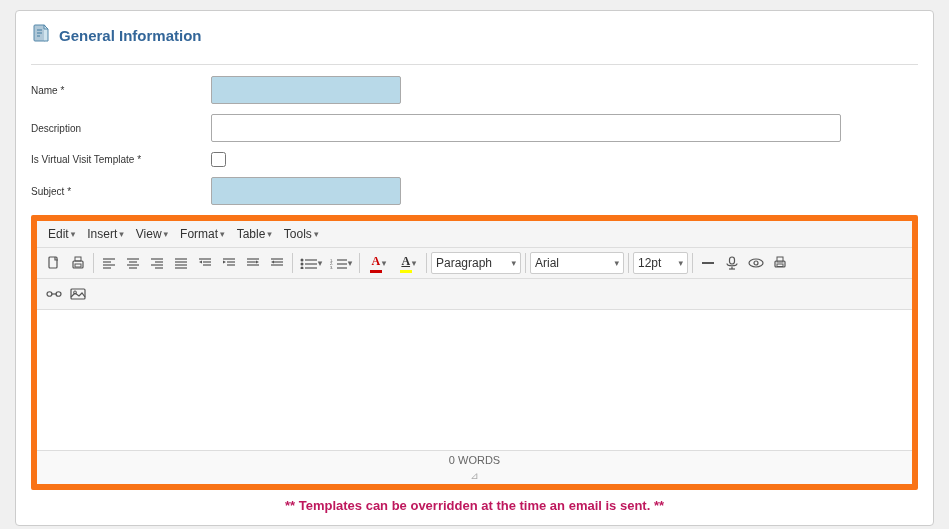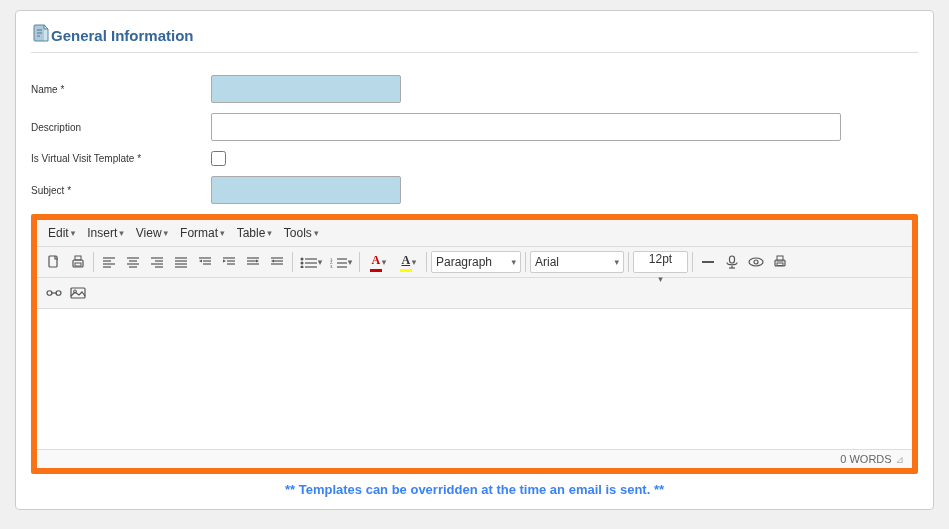--- a/index.html
+++ b/index.html
@@ -33,26 +33,27 @@
 
     .card {
       background: #fff;
       border: 1px solid #ccc;
       border-radius: 4px;
       padding: 12px 15px;
     }
     .section-header {
       display: flex;
       align-items: center;
-      margin-bottom: 22px;
+      gap: 8px;
+      margin-bottom: 11px;
       font-size: 15px;
       color: #336699;
       font-weight: bold;
       border-bottom: 1px solid #ddd;
-      padding-bottom: 4px;
+      padding-bottom: 16px;
     }
     .section-icon {
       color: #5588aa;
       font-size: 18px;
     }
 
     .form-row {
       display: flex;
       align-items: center;
       margin-bottom: 10px;
@@ -183,27 +184,28 @@
       background: #f9f9f9;
       border-top: 1px solid #ddd;
       padding: 3px 8px;
       text-align: right;
       font-size: 11px;
       color: #666;
       display: flex;
       align-items: center;
       justify-content: flex-end;
       gap: 4px;
+      flex-direction: column;
     }
 
     .footer-note {
       text-align: center;
       margin-top: 8px;
       font-size: 13px;
-      color: #3b82f6;
+      color: #be185d;
       font-weight: bold;
     }
   </style>
 </head>
 <body>
 
 <div class="page-wrapper">
 
   <div class="card">
     <div class="section-header">
@@ -405,21 +407,21 @@
 
         <div class="toolbar-separator"></div>
 
         <div class="toolbar-select" style="width:94px;justify-content:space-between;">
           <span>Arial</span>
           <span class="arrow">▾</span>
         </div>
 
         <div class="toolbar-separator"></div>
 
-        <div class="toolbar-select" style="width:55px;justify-content:space-between;flex-direction:column;">
+        <div class="toolbar-select" style="width:55px;justify-content:space-between;">
           <span>12pt</span>
           <span class="arrow">▾</span>
         </div>
 
         <div class="toolbar-separator"></div>
 
         <div class="toolbar-btn" title="Horizontal Rule">
           <svg width="14" height="10" viewBox="0 0 14 10">
               <line x1="1" y1="5" x2="13" y2="5" stroke="#555" stroke-width="2"></line>
             </svg>

